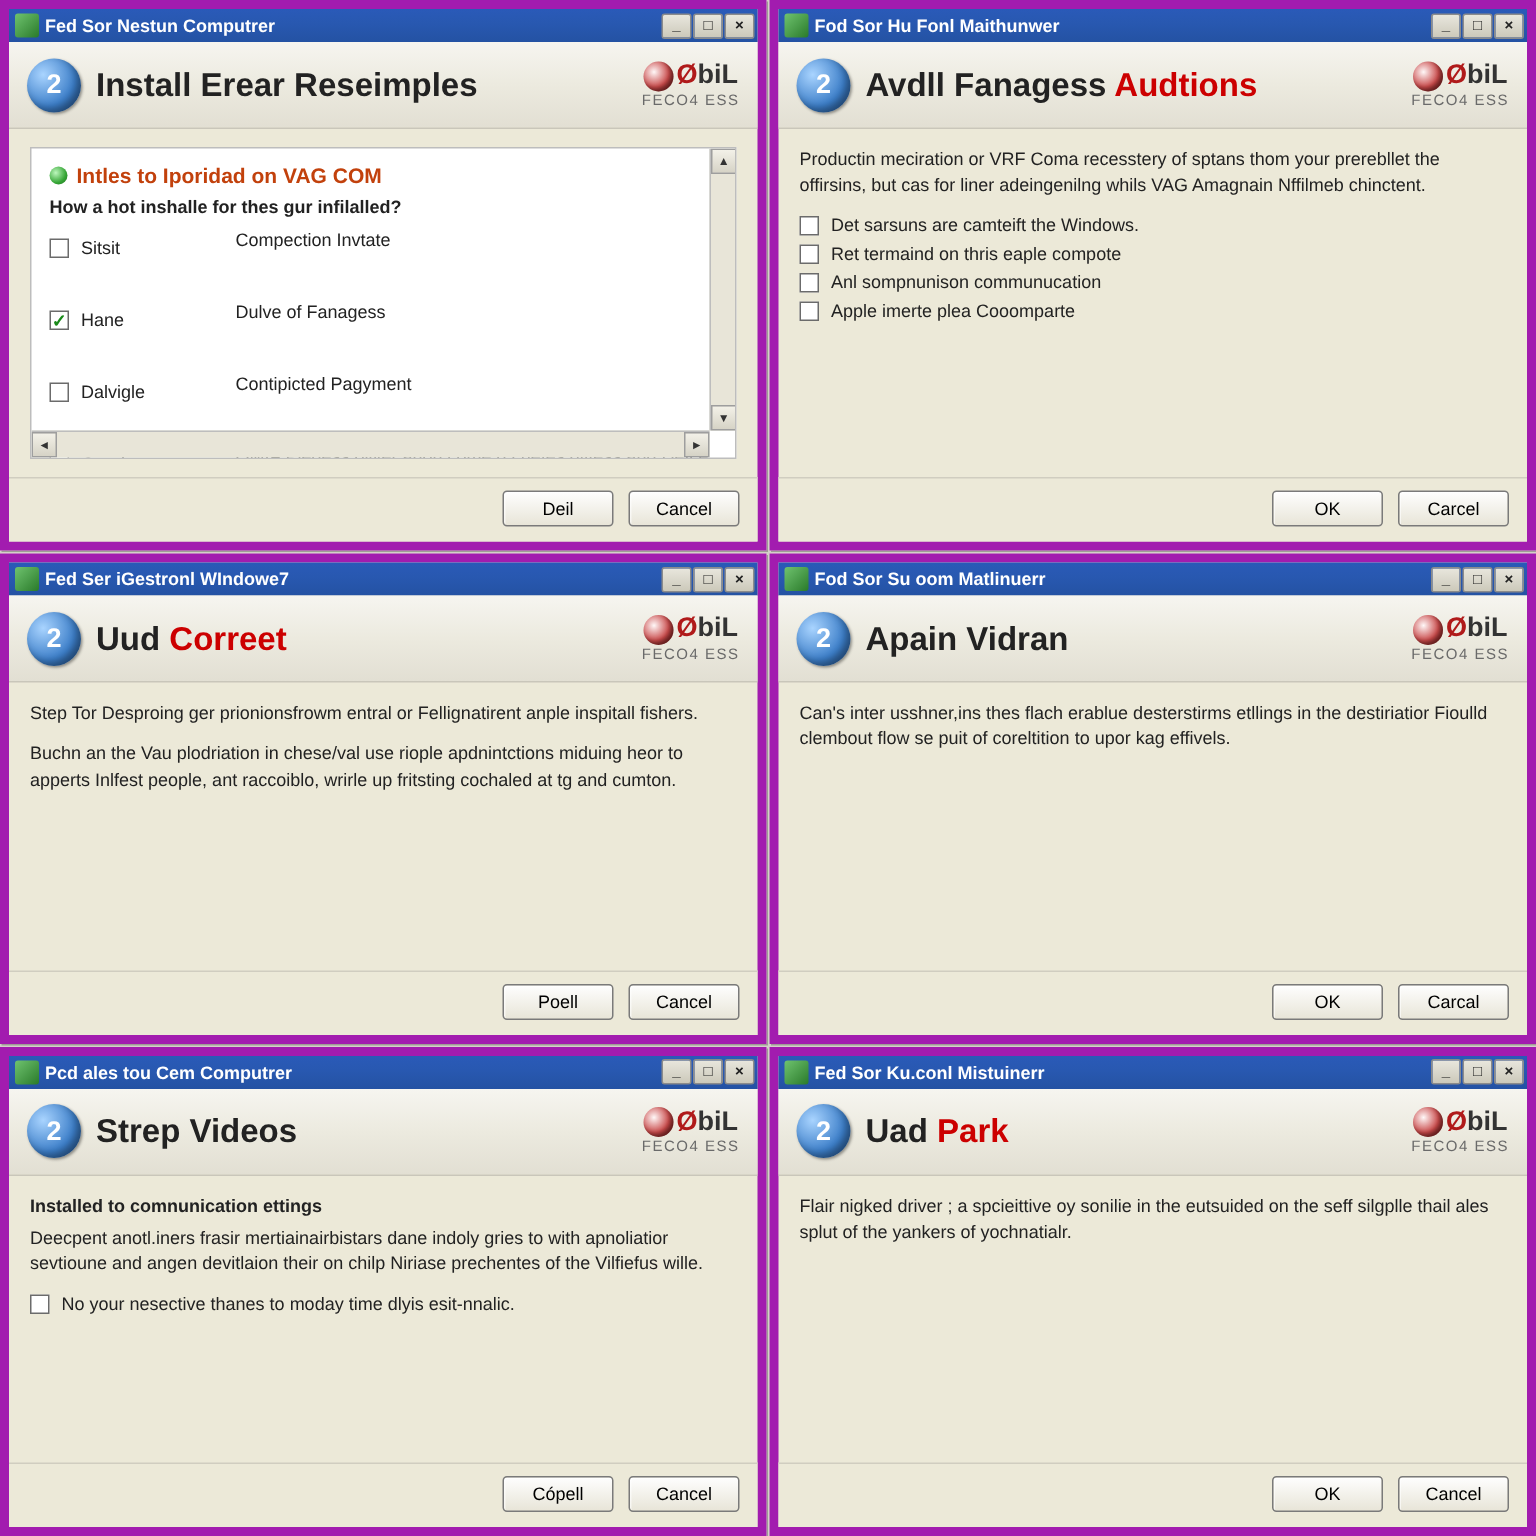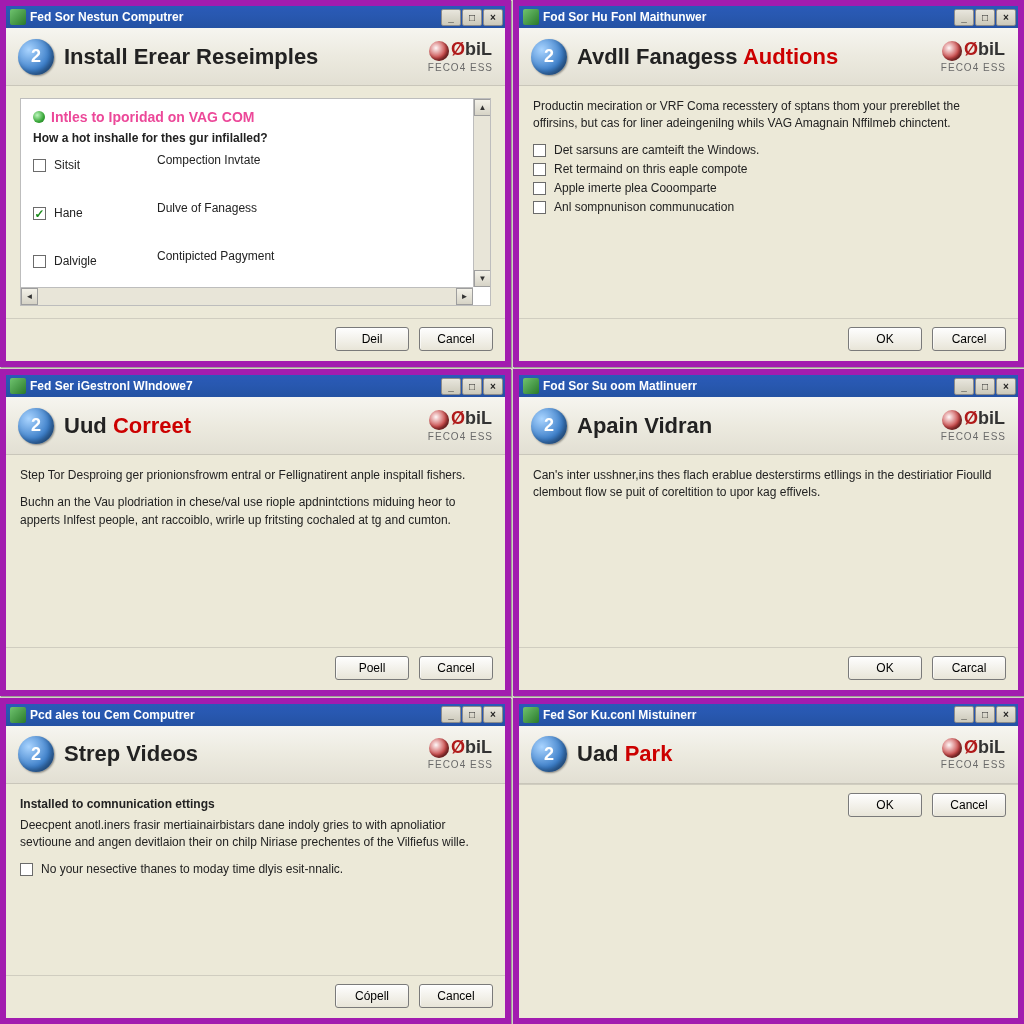--- a/index.html
+++ b/index.html
@@ -121,21 +121,21 @@
     position:absolute; left:0; right:17px; bottom:0;
     height:18px;
     background:#e8e5d8;
     border-top:1px solid #bdbdbd;
     display:flex;
   }
   .scroll-h .sbtn.left{ }
   .scroll-h .track{flex:1;background:#e8e5d8;}
   .scroll-h .sbtn.right{}
   .section-title {
-    color:#ec4899;
+    color:#c2410c;
     font-size:14px;
     font-weight:bold;
     margin-bottom:4px;
     display:flex; align-items:center; gap:6px;
   }
   .green-dot{width:12px;height:12px;border-radius:50%;background:radial-gradient(circle at 35% 35%,#bdf7bd,#37a637 60%,#1c6b1c);display:inline-block;}
   .subhead { font-weight:bold; font-size:12px; margin:6px 0 8px; }
   .chk-row { display:flex; align-items:flex-start; gap:8px; margin:5px 0; font-size:12px; }
   .chk {
     width:13px;height:13px;border:1px solid #6b6b6b;background:#fff;
@@ -254,25 +254,25 @@
     <div class="chk-row">
         <span class="chk"></span>
         <span>Det sarsuns are camteift the Windows.</span>
       </div>
     <div class="chk-row">
         <span class="chk"></span>
         <span>Ret termaind on thris eaple compote</span>
       </div>
     <div class="chk-row">
         <span class="chk"></span>
+        <span>Anl sompnunison communucation</span>
+      </div>
+    <div class="chk-row">
+        <span class="chk"></span>
         <span>Apple imerte plea Cooomparte</span>
-      </div>
-    <div class="chk-row">
-        <span class="chk"></span>
-        <span>Anl sompnunison communucation</span>
       </div>
   </div>
   <div class="buttonbar">
     <button class="btn">OK</button>
     <button class="btn">Carcel</button>
   </div>
 </div>
 
 <div class="window">
   <div class="titlebar">
@@ -372,17 +372,20 @@
     </div>
   </div>
   <div class="header-area">
     <div class="header-icon">2</div>
     <div class="header-title"><span>Uad </span><span class="accent">Park</span></div>
     <div class="brand">
       <div class="brand-top"><span class="brand-logo"></span><span class="red">Ø</span><span>biL</span></div>
       <div class="brand-sub">FECO4 ESS</div>
     </div>
   </div>
+  <div class="content">
+    <div class="body-text">Flair nigked driver ; a spcieittive oy sonilie in the eutsuided on the seff silgplle thail ales splut of the yankers of yochnatialr.</div>
+  </div>
   <div class="buttonbar">
     <button class="btn">OK</button>
     <button class="btn">Cancel</button>
   </div>
 </div>
 
 </body></html>

